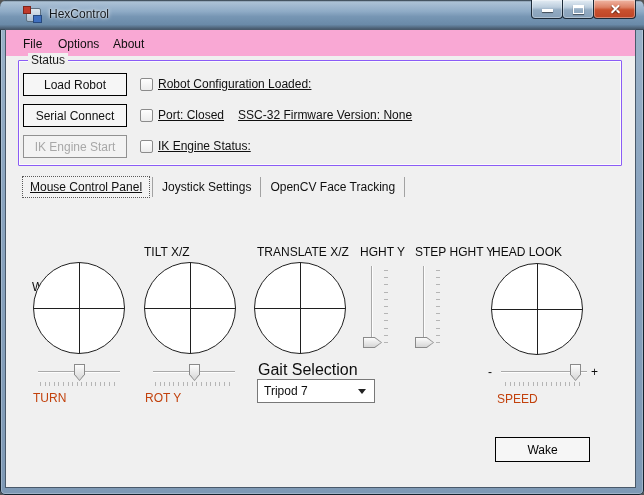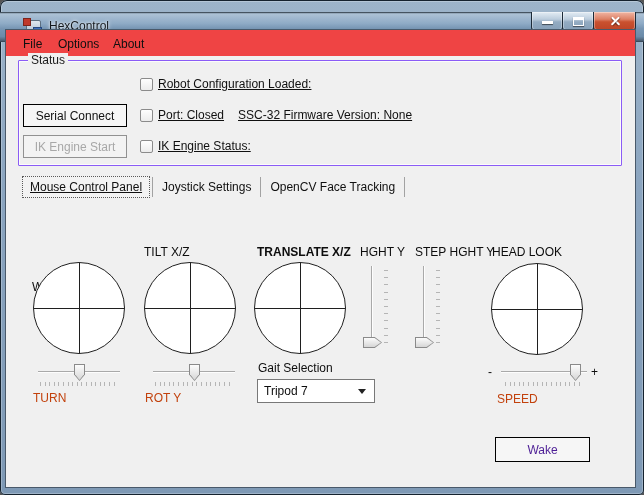--- a/index.html
+++ b/index.html
@@ -4,21 +4,21 @@
 <style>
   html,body{margin:0;padding:0;background:#555;}
   *{box-sizing:border-box;font-family:"Liberation Sans",sans-serif;}
   .window{
     position:relative;width:644px;height:495px;margin:0 auto;
     background:linear-gradient(180deg,#9db4ca 0%,#8aa4bf 40%,#7e99b5 100%);
     border-radius:7px 7px 5px 5px;overflow:hidden;
     box-shadow:0 0 0 1px #15222e inset, 0 0 0 2px rgba(255,255,255,.25) inset;
   }
   
-  .titlebar{position:absolute;left:0;top:12px;width:644px;height:30px;
+  .titlebar{position:absolute;left:0;top:0;width:644px;height:30px;
     background:linear-gradient(180deg,#1d2933 0%,#adc2d6 6%,#8fabc6 38%,#7796b4 55%,#6a8aa8 82%,#47596c 97%,#2b3844 100%);text-align:right;}
   .app-icon{position:absolute;left:26px;top:8px;width:15px;height:14px;
     background:linear-gradient(180deg,#dfe7ee,#aebfd0);border:1px solid #5d6f80;border-radius:2px;}
   .app-icon::before{content:"";position:absolute;left:-4px;top:-3px;width:6px;height:6px;background:#c0392b;border:1px solid #7e241b;}
   .app-icon::after{content:"";position:absolute;right:-2px;bottom:-2px;width:7px;height:6px;background:#3f6fbf;border:1px solid #27497e;}
   .window-title{position:absolute;left:49px;top:7px;font-size:12px;color:#14191e;
     text-shadow:0 0 4px rgba(255,255,255,.95),0 0 2px rgba(255,255,255,.8);}
   .caption-buttons{position:absolute;top:0;left:532px;height:19px;display:flex;}
   .cap-btn{position:relative;height:19px;border:1px solid #1c2a38;border-top:none;margin-left:-1px;
     border-radius:0 0 4px 4px;box-shadow:0 0 0 1px rgba(255,255,255,.35) inset;}
@@ -30,21 +30,21 @@
     box-shadow:0 1px 1px rgba(0,0,0,.45);}
   .glyph-close{position:absolute;left:16px;top:4px;width:11px;height:11px;}
   .glyph-close i{position:absolute;left:0;top:4px;width:11px;height:2.4px;background:#fff;border-radius:1px;
     box-shadow:0 1px 1px rgba(0,0,0,.4);}
   .glyph-close i:nth-child(1){transform:rotate(45deg);}
   .glyph-close i:nth-child(2){transform:rotate(-45deg);}
   
   .client{position:absolute;left:6px;top:30px;width:629px;height:457px;background:#f0f0f0;
     box-shadow:0 0 0 1px #49596a;}
   
-  .menubar{position:absolute;left:0;top:0;width:100%;height:26px;background:#ef4444;text-align:right;}
+  .menubar{position:absolute;left:0;top:0;width:100%;height:26px;background:#f9a8d4;text-align:right;}
   .menu-item{position:absolute;top:5px;font-size:12px;color:#101010;padding:2px 4px;cursor:default;}
   
   .groupbox{position:absolute;left:12px;top:30px;width:604px;height:106px;
     border:1px solid #8b5cf6;border-radius:1px;box-shadow:0 0 0 1px rgba(255,255,255,.8) inset;}
   .groupbox-title{position:absolute;left:9px;top:-8px;background:#f0f0f0;padding:0 3px;font-size:12px;color:#1b1b1b;}
   .win-button{position:absolute;left:17px;width:104px;height:23px;background:#f6f6f6;border:1px solid #000;
     font-size:12px;color:#111;display:flex;align-items:center;justify-content:center;cursor:default;}
   .win-button.disabled{border-color:#919191;color:#a8a8a8;background:#f3f3f3;}
   .checkbox{position:absolute;left:134px;width:13px;height:13px;border:1px solid #8b8b8b;border-radius:2px;
     background:linear-gradient(180deg,#fefefe,#ececec);}
@@ -73,28 +73,28 @@
   .vtrack{position:absolute;width:2px;background:#a9a9a9;border-right:1px solid #fdfdfd;}
   .vticks{position:absolute;width:4px;height:78px;
     background-image:repeating-linear-gradient(to bottom,#b5b5b5 0 1px,transparent 1px 7.2px);}
   .vthumb{position:absolute;width:19px;height:11px;background:#8a8a8a;
     clip-path:polygon(0 0,62% 0,100% 50%,62% 100%,0 100%);}
   .vthumb::after{content:"";position:absolute;left:1px;top:1px;right:1px;bottom:1px;
     background:linear-gradient(180deg,#fcfcfc,#d6d6d6);clip-path:polygon(0 0,62% 0,100% 50%,62% 100%,0 100%);}
   .slider-label{position:absolute;font-size:12px;color:#c2410c;white-space:nowrap;}
   .speed-sign{position:absolute;font-size:12px;color:#0d0d0d;}
   
-  .combo-label{position:absolute;left:252px;top:331px;font-size:12px;color:#0d0d0d;}
+  .combo-label{position:absolute;left:252px;top:331px;font-size:16px;color:#0d0d0d;}
   .combo{position:absolute;left:251px;top:349px;width:118px;height:24px;background:#fff;border:1px solid #787878;
     font-size:12px;color:#0d0d0d;display:flex;align-items:center;padding-left:6px;cursor:default;}
   .combo-arrow{position:absolute;right:8px;top:9px;width:0;height:0;
     border-left:4px solid transparent;border-right:4px solid transparent;border-top:5px solid #222;}
   
   .wake-button{position:absolute;left:489px;top:407px;width:95px;height:25px;background:#f6f6f6;border:1px solid #000;
-    font-size:12px;color:#4c1d95;display:flex;align-items:center;justify-content:center;cursor:default;}
+    font-size:12px;color:#000000;display:flex;align-items:center;justify-content:center;cursor:default;}
 </style>
 </head>
 <body>
 
 <div class="window">
 
   <div class="titlebar">
     <span class="app-icon"></span>
     <span class="window-title">HexControl</span>
     <div class="caption-buttons">
@@ -117,20 +117,21 @@
 
     <div class="menubar">
       <span class="menu-item" style="left:13px;">File</span>
       <span class="menu-item" style="left:48px;">Options</span>
       <span class="menu-item" style="left:103px;">About</span>
     </div>
 
     <div class="groupbox">
       <span class="groupbox-title">Status</span>
     </div>
+    <div class="win-button" style="top:43px;">Load Robot</div>
     <div class="win-button" style="top:74px;">Serial Connect</div>
     <div class="win-button disabled" style="top:105px;">IK Engine Start</div>
     <span class="checkbox" style="top:48px;"></span>
     <span class="checkbox" style="top:79px;"></span>
     <span class="checkbox" style="top:110px;"></span>
     <div class="status-label" style="top:48px;">Robot Configuration Loaded:</div>
     <div class="status-label" style="top:79px;">
       <span>Port: Closed</span><span class="gap"></span><span>SSC-32 Firmware Version: None</span>
     </div>
     <div class="status-label" style="top:110px;">IK Engine Status:</div>
@@ -140,21 +141,21 @@
       <span class="tab-sep"></span>
       <span class="tab">Joystick Settings</span>
       <span class="tab-sep"></span>
       <span class="tab">OpenCV Face Tracking</span>
       <span class="tab-sep"></span>
     </div>
 
 
     <div class="ctl-label" style="left:26px;margin-top:35px;">WALK / CRAB</div>
     <div class="ctl-label" style="left:138px;">TILT X/Z</div>
-    <div class="ctl-label" style="left:251px;font-weight:bold;">TRANSLATE X/Z</div>
+    <div class="ctl-label" style="left:251px;">TRANSLATE X/Z</div>
     <div class="ctl-label" style="left:354px;">HGHT Y</div>
     <div class="ctl-label" style="left:409px;">STEP HGHT Y</div>
     <div class="ctl-label" style="left:486px;">HEAD LOOK</div>
 
     <div class="joystick" style="left:27px;">
       <div class="joy-vline"></div>
       <div class="joy-hline"></div>
     </div>
     <div class="joystick" style="left:138px;">
       <div class="joy-vline"></div>

